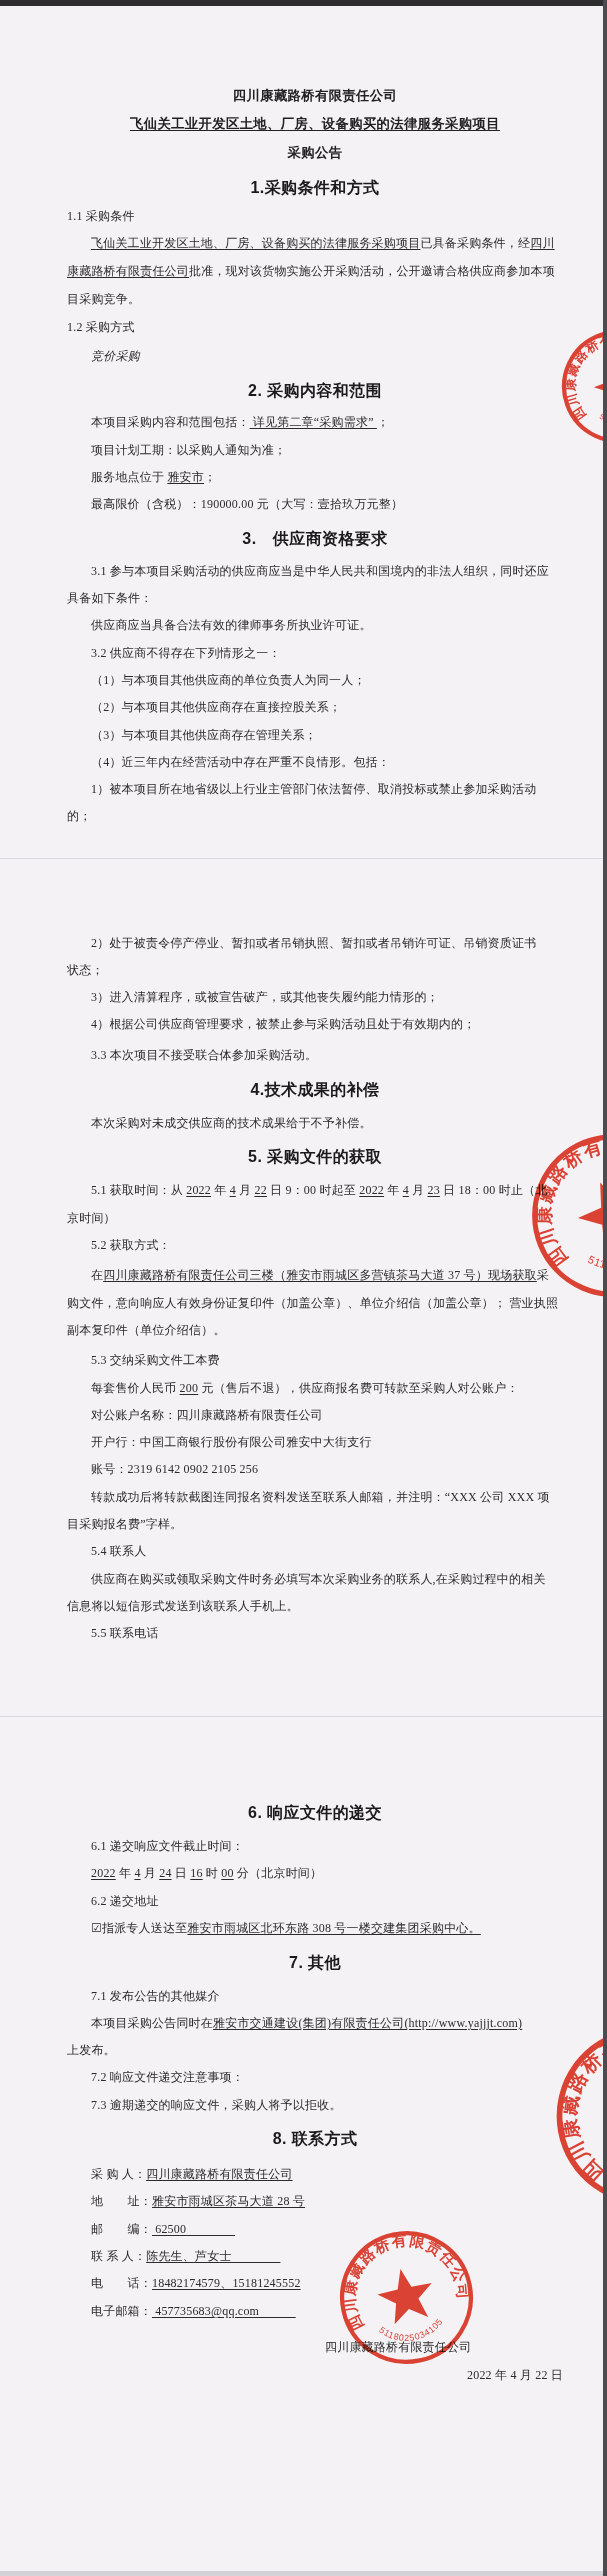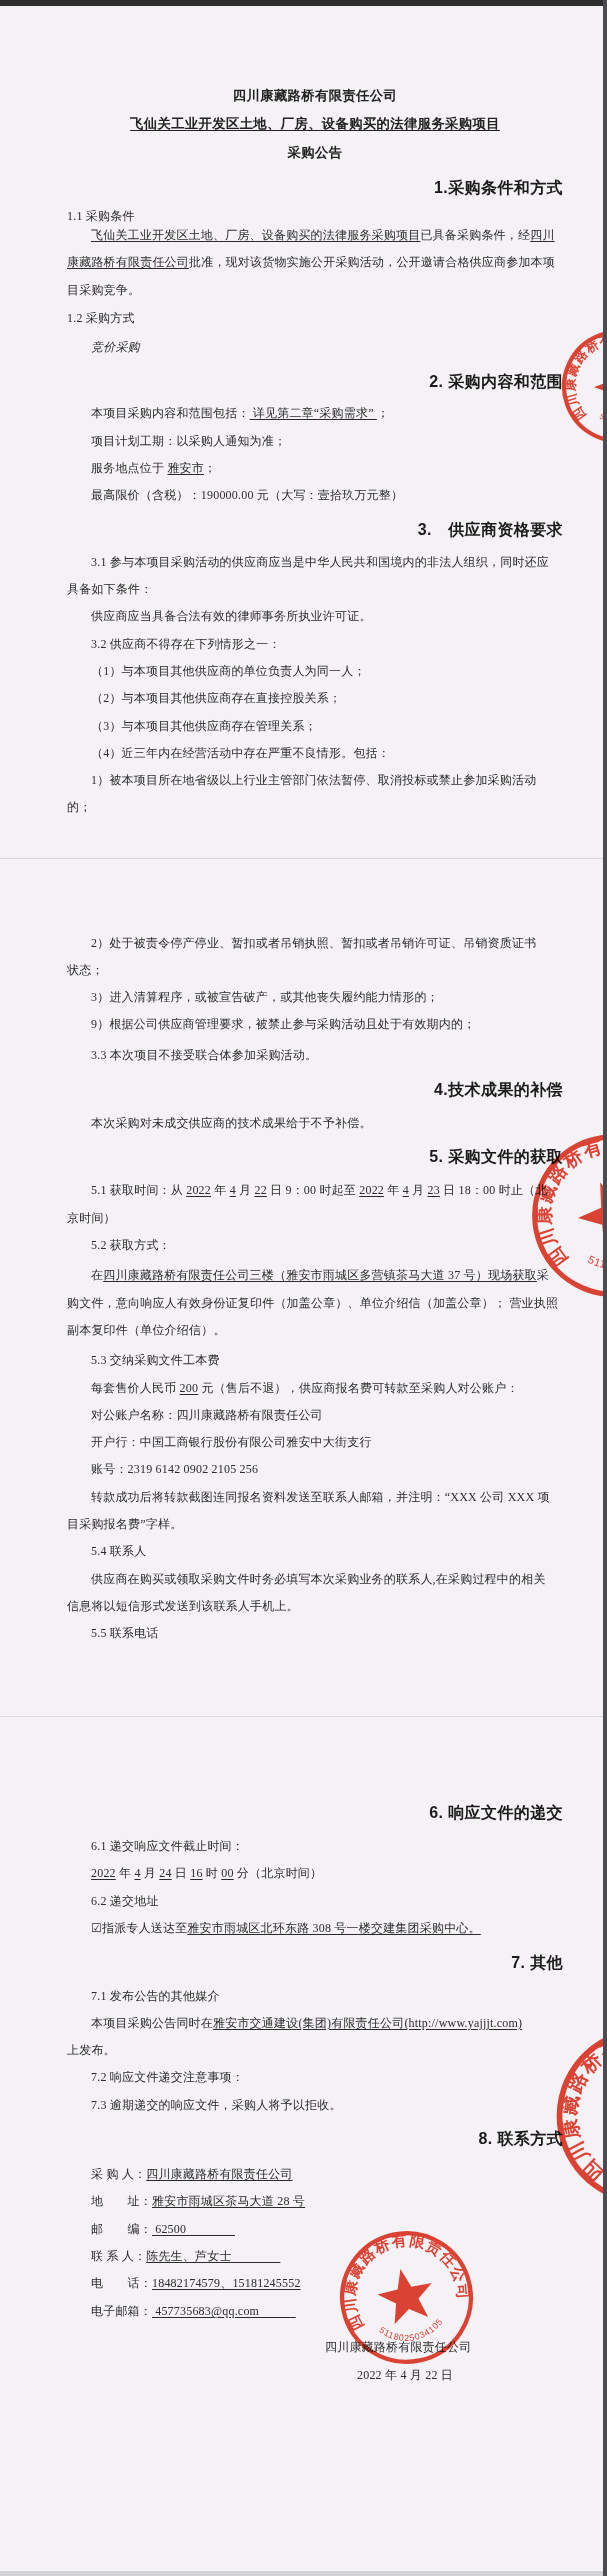--- a/index.html
+++ b/index.html
@@ -21,44 +21,44 @@
   .p1{height:853px;padding-top:70px;border-bottom:1.5px solid #dcd7de;}
   .p2{height:858px;padding-top:65px;border-bottom:1.5px solid #dcd7de;}
   .p3{height:854px;padding-top:70px;}
   .line{margin-top:10.6px;font-size:12px;line-height:16.7px;letter-spacing:0.2px;text-align:justify;}
   .t1{
     text-align:center;font-size:13.3px;line-height:18px;font-weight:700;
     font-family:"Liberation Sans","DejaVu Sans",sans-serif;color:#222;letter-spacing:0.4px;
   }
   .h{
     font-family:"Liberation Sans","DejaVu Sans",sans-serif;font-weight:700;
-    font-size:16px;line-height:21px;margin-top:15px;color:#1b1b1b;letter-spacing:0.4px;text-align:right;
+    font-size:16px;line-height:21px;margin-top:15px;color:#1b1b1b;letter-spacing:0.4px;text-align:center;
   }
   .ind{text-indent:2em;}
   .u{text-decoration:underline;text-underline-offset:2.3px;}
   .sig{padding-left:258px;text-align:left;}
-  .sig2{padding-left:290px;text-align:left;}
+  .sig2{padding-left:290px;text-align:right;}
   .seal{position:absolute;mix-blend-mode:multiply;opacity:.9;z-index:3;}
   .seal text{font-family:"Liberation Sans","DejaVu Sans",sans-serif;}
 </style>
 </head>
 <body>
 
 <div class="scan">
   <div class="strip-top"></div>
   <div class="strip-right"></div>
 
   <div class="page p1">
     <div>
         <div class="line t1"><span>四川康藏路桥有限责任公司</span></div>
         <div class="line t1"><span class="u">飞仙关工业开发区土地、厂房、设备购买的法律服务采购项目</span></div>
         <div class="line t1"><span>采购公告</span></div>
         <div class="line h"><span>1.采购条件和方式</span></div>
         <div class="line "><span>1.1 采购条件</span></div>
-        <div class="line ind" style="margin-top: 2px;"><span class="u">飞仙关工业开发区土地、厂房、设备购买的法律服务采购项目</span><span>已具备采购条件，经</span><span class="u">四川</span></div>
+        <div class="line ind" style="margin-top: 11px; font-family: Liberation Mono, monospace;"><span class="u">飞仙关工业开发区土地、厂房、设备购买的法律服务采购项目</span><span>已具备采购条件，经</span><span class="u">四川</span></div>
         <div class="line "><span class="u">康藏路桥有限责任公司</span><span>批准，现对该货物实施公开采购活动，公开邀请合格供应商参加本项</span></div>
         <div class="line "><span>目采购竞争。</span></div>
         <div class="line " style="margin-top: 12px;"><span>1.2 采购方式</span></div>
         <div class="line ind" style="margin-top: 12px; font-style: italic;"><span>竞价采购</span></div>
         <div class="line h"><span>2. 采购内容和范围</span></div>
         <div class="line ind" style="margin-top: 13.7px;"><span>本项目采购内容和范围包括：</span><span class="u"> 详见第二章“采购需求” </span><span>；</span></div>
         <div class="line ind"><span>项目计划工期：以采购人通知为准；</span></div>
         <div class="line ind"><span>服务地点位于 </span><span class="u">雅安市</span><span>；</span></div>
         <div class="line ind"><span>最高限价（含税）：190000.00 元（大写：壹拾玖万元整）</span></div>
         <div class="line h"><span>3.　供应商资格要求</span></div>
@@ -86,21 +86,21 @@
       </text>
       <path style="fill:var(--seal);" d="M100,59.2 L109.8,86.6 L138.8,87.4 L116,105 L124,133 L100,116.3 L76,133 L84,105 L61.2,87.4 L90.2,86.6 Z"></path>
     </svg>
   </div>
 
   <div class="page p2">
     <div>
         <div class="line ind"><span>2）处于被责令停产停业、暂扣或者吊销执照、暂扣或者吊销许可证、吊销资质证书</span></div>
         <div class="line "><span>状态；</span></div>
         <div class="line ind"><span>3）进入清算程序，或被宣告破产，或其他丧失履约能力情形的；</span></div>
-        <div class="line ind"><span>9）根据公司供应商管理要求，被禁止参与采购活动且处于有效期内的；</span></div>
+        <div class="line ind"><span>4）根据公司供应商管理要求，被禁止参与采购活动且处于有效期内的；</span></div>
         <div class="line ind" style="margin-top: 13.7px;"><span>3.3 本次项目不接受联合体参加采购活动。</span></div>
         <div class="line h"><span>4.技术成果的补偿</span></div>
         <div class="line ind" style="margin-top: 15px;"><span>本次采购对未成交供应商的技术成果给于不予补偿。</span></div>
         <div class="line h"><span>5. 采购文件的获取</span></div>
         <div class="line ind" style="margin-top: 15px;"><span>5.1 获取时间：从 </span><span class="u">2022</span><span> 年 </span><span class="u">4</span><span> 月 </span><span class="u">22</span><span> 日 9：00 时起至 </span><span class="u">2022</span><span> 年 </span><span class="u">4</span><span> 月 </span><span class="u">23</span><span> 日 18：00 时止（北</span></div>
         <div class="line "><span>京时间）</span></div>
         <div class="line ind"><span>5.2 获取方式：</span></div>
         <div class="line ind" style="margin-top: 13.7px;"><span>在</span><span class="u">四川康藏路桥有限责任公司三楼（雅安市雨城区多营镇茶马大道 37 号）现场获取</span><span>采</span></div>
         <div class="line "><span>购文件，意向响应人有效身份证复印件（加盖公章）、单位介绍信（加盖公章）； 营业执照</span></div>
         <div class="line "><span>副本复印件（单位介绍信）。</span></div>

